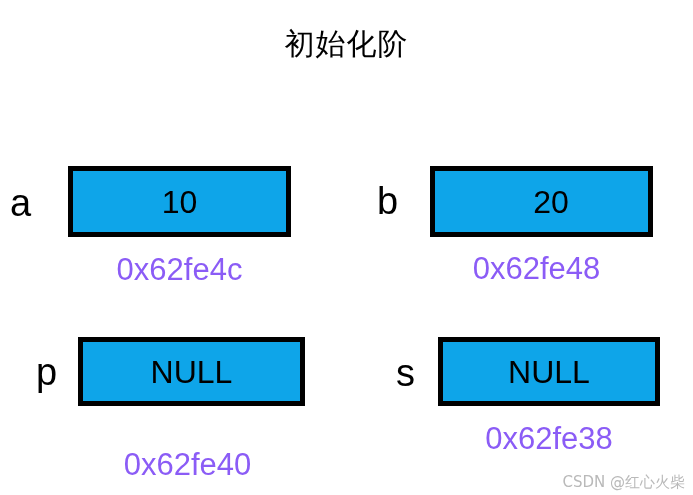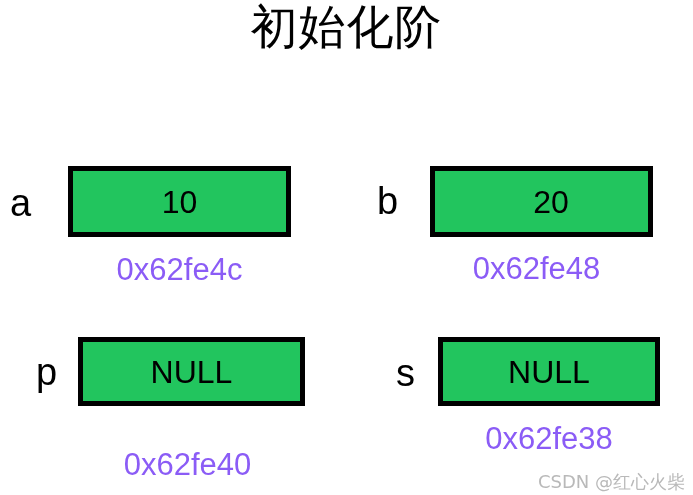--- a/index.html
+++ b/index.html
@@ -17,24 +17,24 @@
     position: relative;
   }
   #canvas {
     position: relative;
     width: 693px;
     height: 495px;
   }
   .title {
     position: absolute;
     left: 0;
-    top: 3px;
+    top: 20px;
     width: 693px;
     text-align: center;
-    font-size: 47px;
+    font-size: 30px;
     line-height: 48px;
     letter-spacing: 1px;
     color: #000000;
     font-family: "DejaVu Sans", "Liberation Sans", sans-serif;
     white-space: nowrap;
   }
   
   .cell-group {
     position: absolute;
   }
@@ -42,21 +42,21 @@
     position: absolute;
     font-size: 38px;
     line-height: 38px;
     color: #000000;
     font-family: "Liberation Sans", sans-serif;
     white-space: nowrap;
   }
   .box {
     position: absolute;
     box-sizing: border-box;
-    background: #22c55e;
+    background: #0ea5e9;
     border: 5px solid #000000;
     display: flex;
     align-items: center;
     justify-content: center;
   }
   .box-value {
     font-size: 32px;
     line-height: 34px;
     color: #000000;
     font-family: "Liberation Sans", sans-serif;
@@ -68,21 +68,21 @@
     line-height: 34px;
     color: #8b5cf6;
     font-family: "Liberation Sans", sans-serif;
     white-space: nowrap;
     text-align: center;
   }
   .watermark {
     position: absolute;
     right: 8px;
     bottom: 4px;
-    font-size: 18px;
+    font-size: 15px;
     line-height: 18px;
     color: #b9b9b9;
     font-family: "DejaVu Sans", "Liberation Sans", sans-serif;
     white-space: nowrap;
   }
 </style>
 </head>
 <body>
 
 <div id="canvas">

